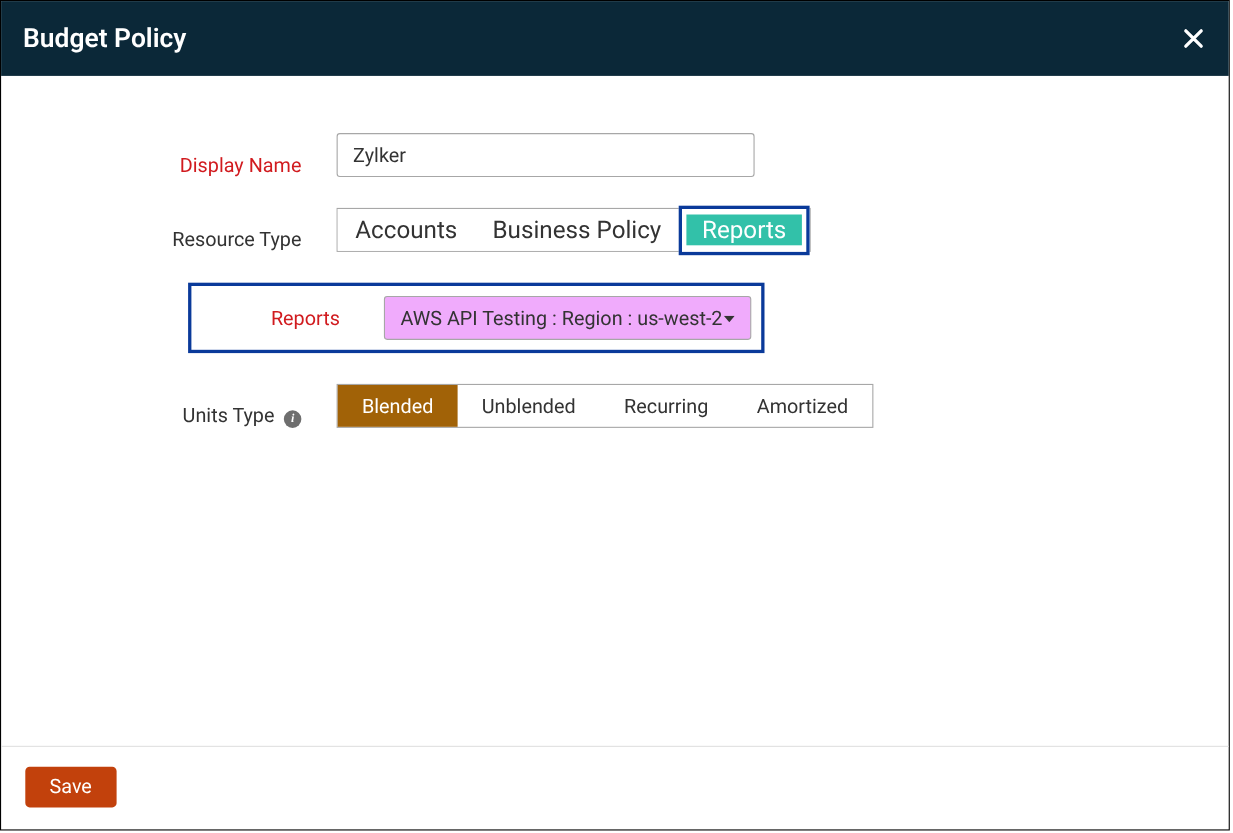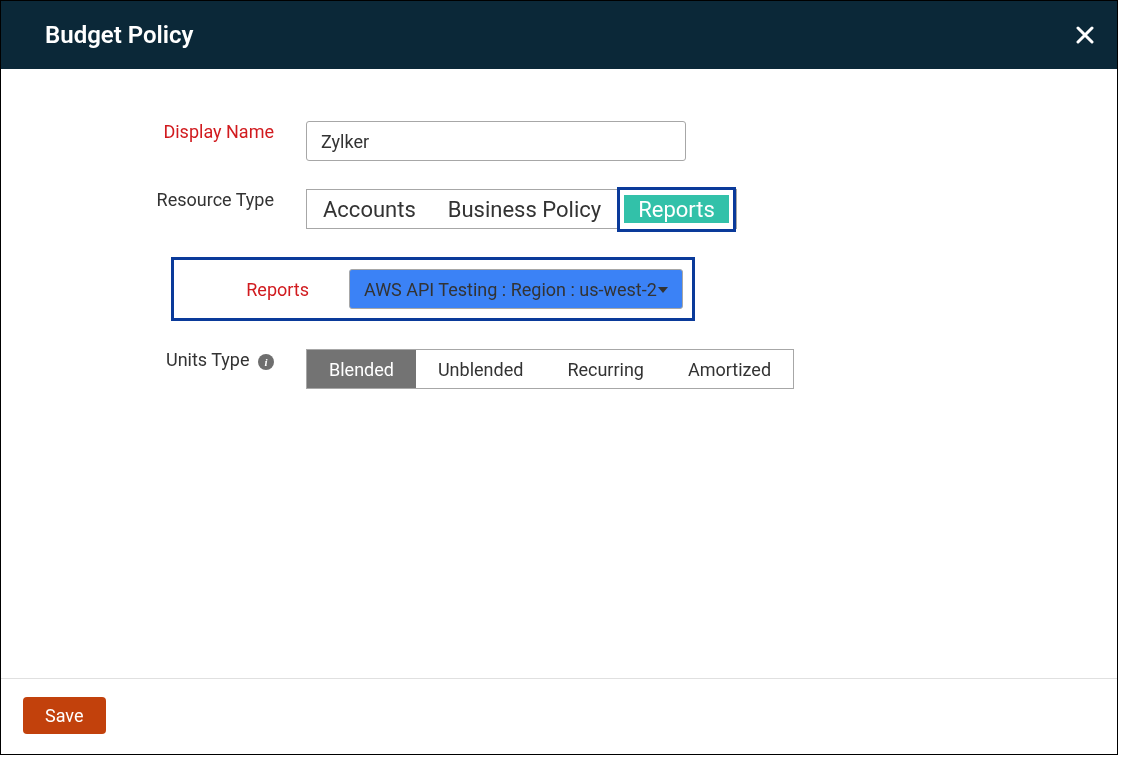--- a/index.html
+++ b/index.html
@@ -32,21 +32,20 @@
       height: 68px;
       display: flex;
       align-items: center;
       justify-content: space-between;
       padding: 0 20px;
     }
 
     .header-title {
       font-size: 24px;
       font-weight: 600;
-      margin-left: 24px;
     }
 
     .close-btn {
       color: #fff;
       font-size: 26px;
       font-weight: 700;
       cursor: pointer;
       line-height: 1;
       width: 24px;
       height: 24px;
@@ -55,21 +54,21 @@
       justify-content: center;
     }
 
     .content {
       flex: 1;
       padding-top: 52px;
     }
 
     .form-row {
       display: flex;
-      align-items: flex-start;
+      align-items: flex-end;
       margin-bottom: 28px;
     }
 
     .label {
       width: 305px;
       text-align: right;
       font-size: 18px;
       color: #333;
       padding-right: 32px;
     }
@@ -137,21 +136,21 @@
       height: 40px;
       border: 1px solid #a7a7a7;
       border-radius: 3px;
       padding: 0 14px;
       font-size: 18px;
       color: #333;
       display: flex;
       align-items: center;
       justify-content: space-between;
       cursor: pointer;
-      background: #3b82f6;
+      background: #f0abfc;
     }
 
     .select-caret {
       font-size: 12px;
       color: #333;
     }
 
     .info-icon {
       display: inline-flex;
       align-items: center;
@@ -178,21 +177,21 @@
     .cost-opt {
       padding: 0 22px;
       font-size: 18px;
       color: #333;
       display: flex;
       align-items: center;
       cursor: pointer;
     }
 
     .cost-opt.selected {
-      background: #737373;
+      background: #a16207;
       color: #fff;
     }
 
     .footer {
       border-top: 1px solid #e0e0e0;
       padding: 18px 22px 20px;
     }
 
     .save-btn {
       background: #c2410c;

